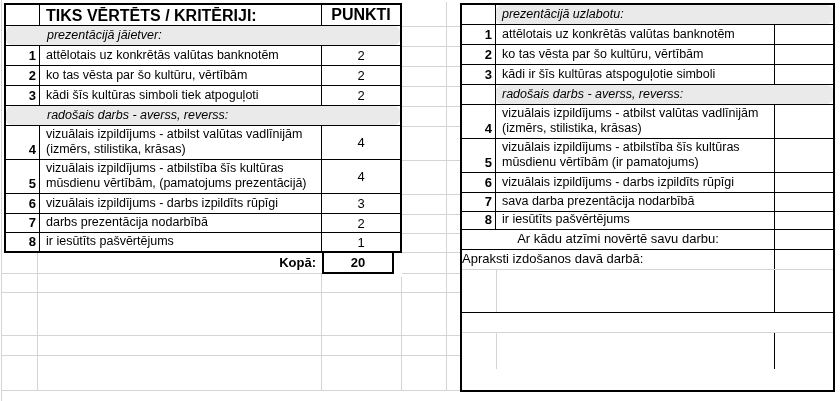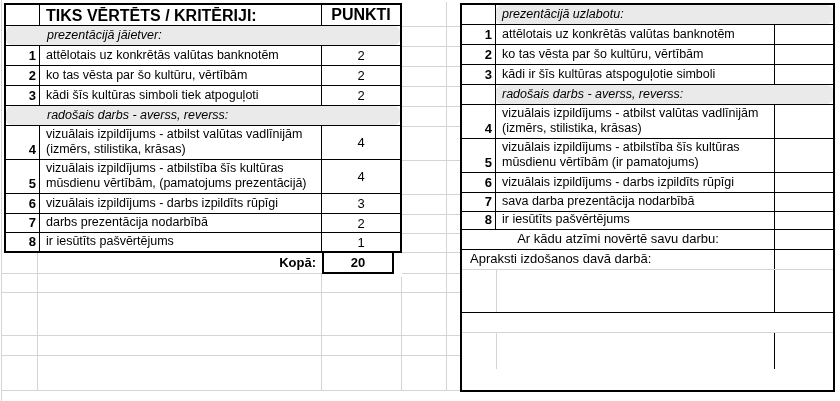--- a/index.html
+++ b/index.html
@@ -33,21 +33,21 @@
 
   
   .kopa-row { position: absolute; left: 4px; top: 253px; width: 398px; height: 21px; display: flex; }
   .kopa-label { width: 318px; display: flex; justify-content: flex-end; align-items: flex-end;
                 font-weight: bold; padding: 0 6px 3px 0; border-bottom: 1px solid #d4d4d4; }
   .kopa-value { width: 72px; border: 2px solid #000; border-top: none; display: flex;
                 align-items: center; justify-content: center; font-weight: bold; }
 
   
   .merged-label { flex: 1; border-right: 1px solid #000; align-items: flex-end;
-                  padding: 0 4px 3px 8px; white-space: pre; overflow: hidden; font-size: 13px; }
+                  padding: 0 4px 3px 0; white-space: pre; overflow: hidden; font-size: 13px; }
   .merged-center { flex: 1; border-right: 1px solid #000; align-items: flex-end; justify-content: center;
                    font-weight: normal; padding-bottom: 3px; font-size: 13px; }
   .space-main { flex: 1; border-right: 1px solid #000; position: relative; }
   .inner-v { position: absolute; left: 34px; top: 0; bottom: 0; width: 1px; background: #d4d4d4; }
 
   
   .grid-h, .grid-v { position: absolute; background: #d4d4d4; }
   .grid-h { height: 1px; }
   .grid-v { width: 1px; }
 </style>

